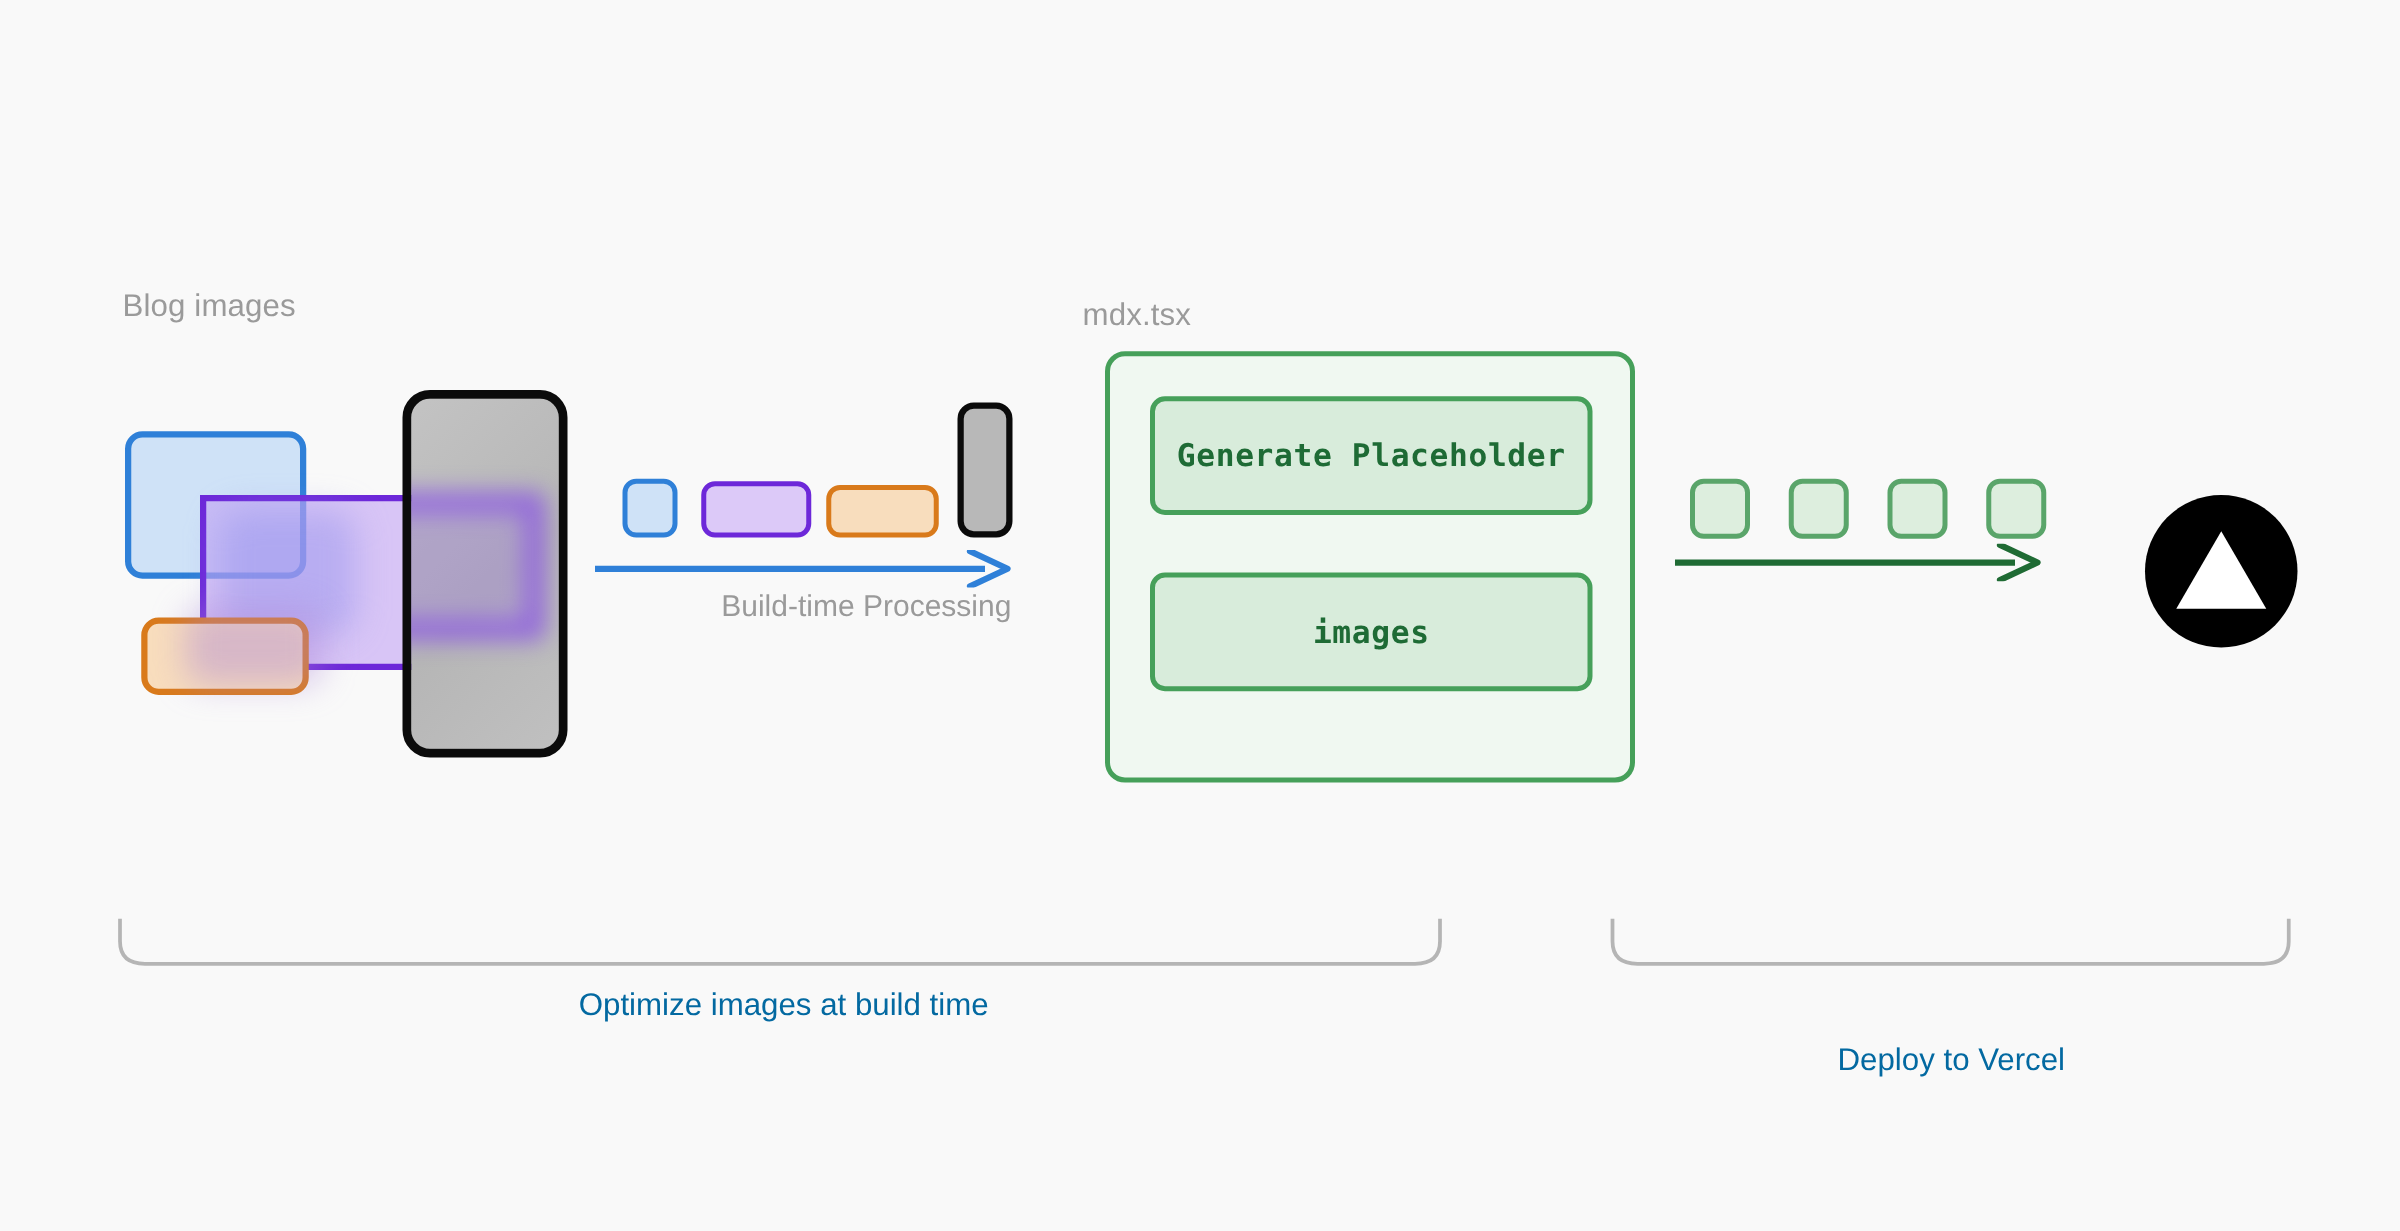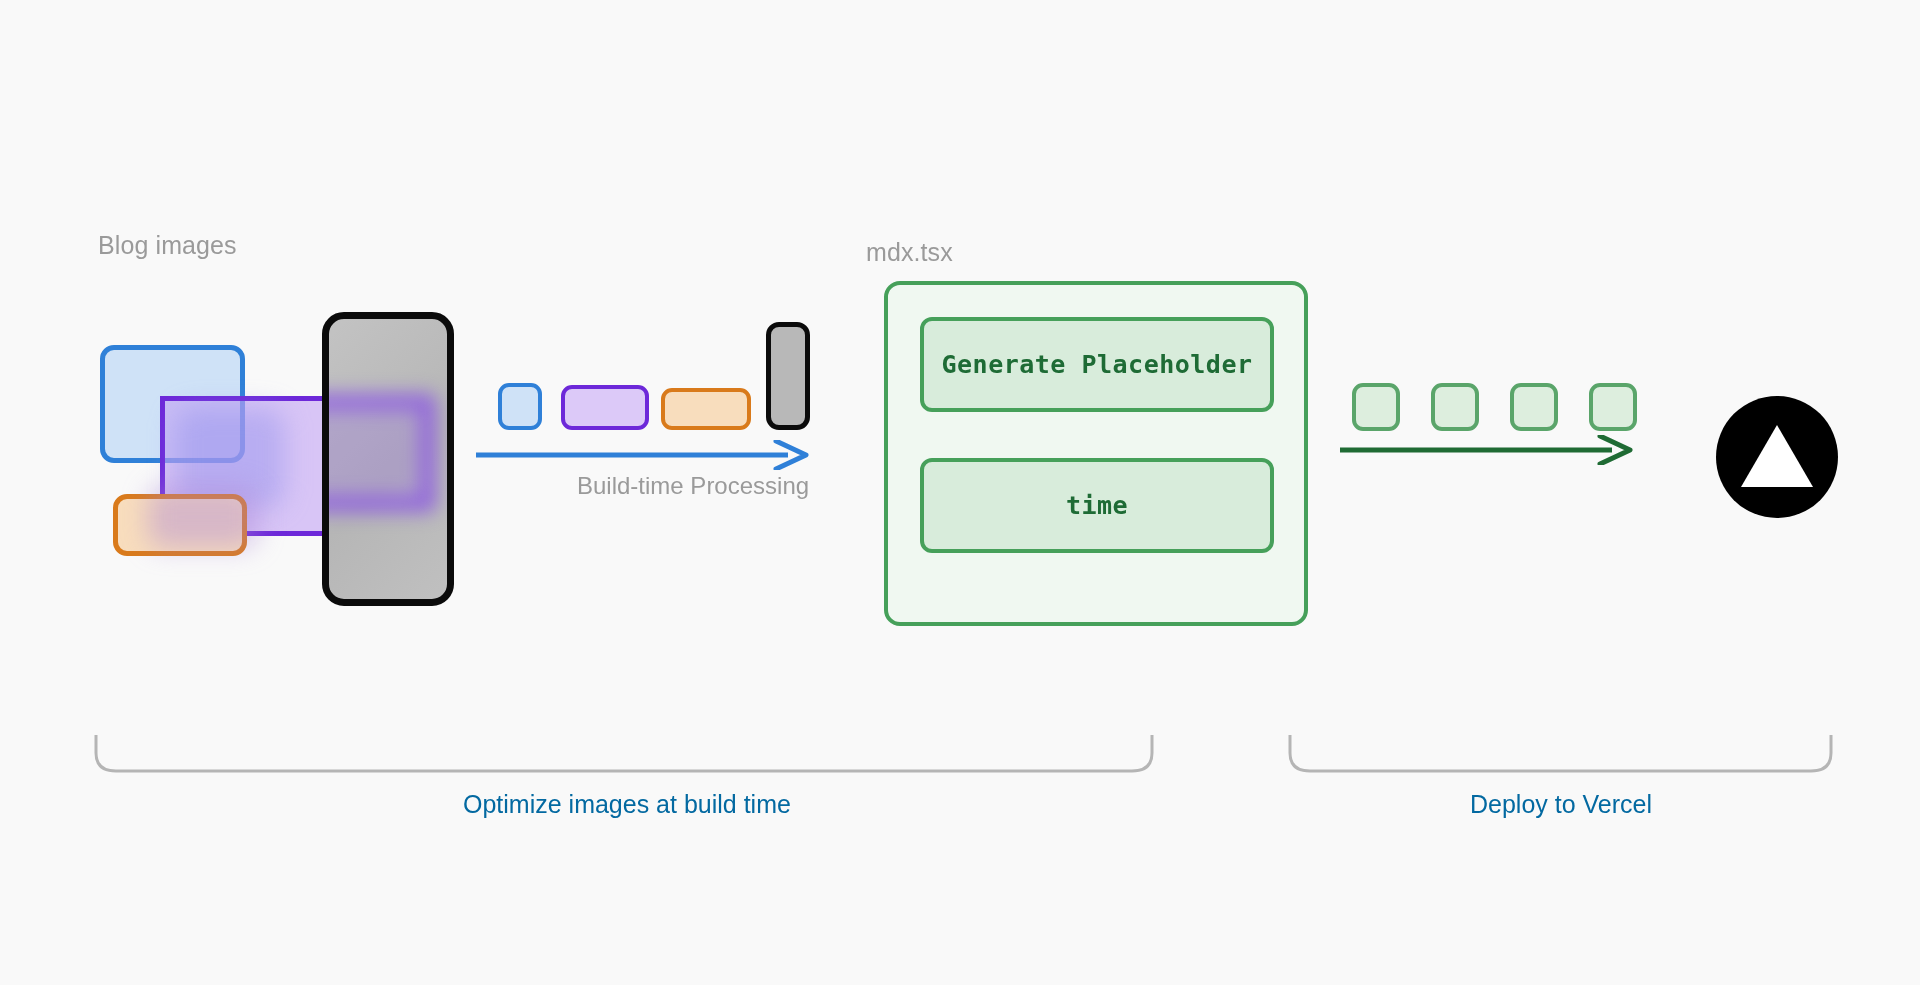--- a/index.html
+++ b/index.html
@@ -242,21 +242,21 @@
   #bracket-right { left: 1288px; top: 735px; }
 
   .bracket-label {
     position: absolute;
     color: #0369a1;
     font-size: 25px;
     white-space: nowrap;
     text-align: center;
   }
   #label-optimize { left: 463px; top: 790px; }
-  #label-deploy   { left: 1470px; top: 790px; }
+  #label-deploy   { left: 1470px; top: 834px; }
 </style>
 </head>
 <body>
 
 <div class="canvas">
 
   <div class="caption" id="caption-blog-images">Blog images</div>
 
   <div class="caption" id="caption-mdx">mdx.tsx</div>
 
@@ -280,21 +280,21 @@
 
   <svg class="arrow" id="arrow-build" width="340" height="30">
     <line x1="0" y1="15" x2="312" y2="15" stroke="#2f80d8" stroke-width="5"></line>
     <polyline points="300,1 330,15 300,29" fill="none" stroke="#2f80d8" stroke-width="5" stroke-linecap="round" stroke-linejoin="round"></polyline>
   </svg>
 
   <div class="arrow-label" id="label-build-time">Build-time Processing</div>
 
   <div class="mdx-card">
     <div class="mdx-inner">Generate Placeholder</div>
-    <div class="mdx-inner">time</div>
+    <div class="mdx-inner">images</div>
   </div>
 
   <div class="out-squares">
     <div class="out-square"></div>
     <div class="out-square"></div>
     <div class="out-square"></div>
     <div class="out-square"></div>
   </div>
 
   <svg class="arrow" id="arrow-deploy" width="300" height="30">

